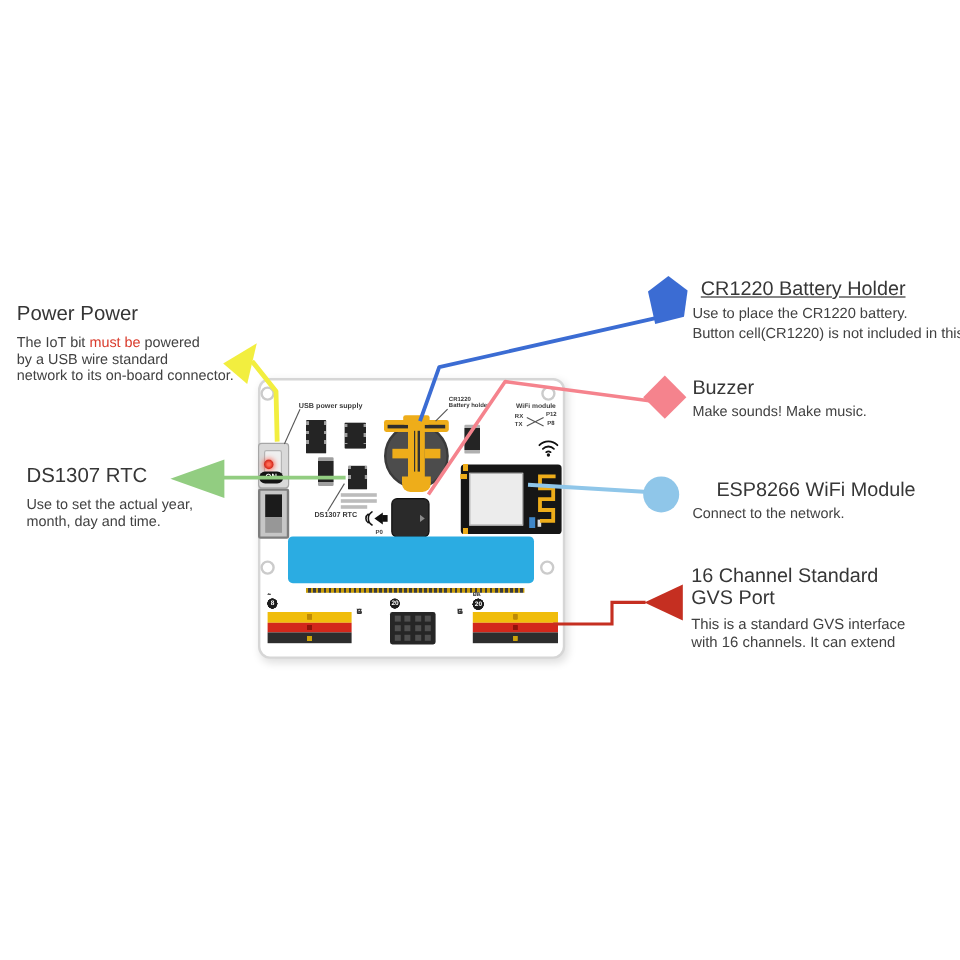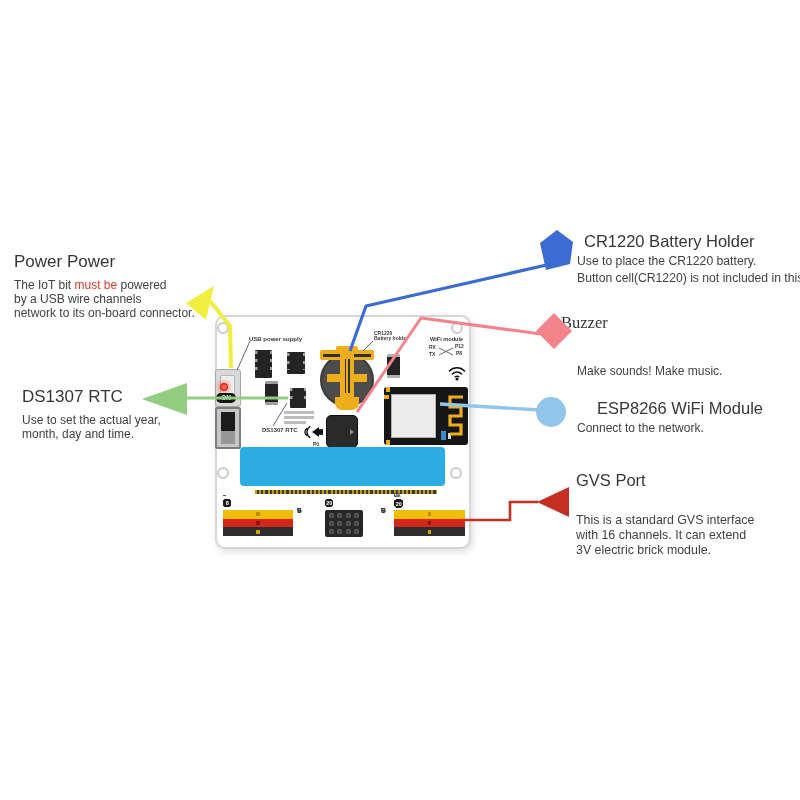--- a/index.html
+++ b/index.html
@@ -76,49 +76,49 @@
   .pads-v span{position:static;width:4.6px;height:4.2px;background:var(--c-gold);}
 </style>
 </head>
 <body>
 
 <div id="page">
 
   <div class="abs h1" style="left:14px;top:252px;">Power Power</div>
   <div class="abs body" style="left:14px;top:279px;">
     <div><span>The IoT bit </span><span class="red">must be</span><span> powered</span></div>
-    <div>by a USB wire channels</div>
+    <div>by a USB wire standard</div>
     <div>network to its on-board connector.</div>
   </div>
 
   <div class="abs h1" style="left:22px;top:387px;">DS1307 RTC</div>
   <div class="abs body" style="left:22px;top:414px;">
     <div>Use to set the actual year,</div>
     <div>month, day and time.</div>
   </div>
 
-  <div class="abs h1 sm" style="left:584px;top:232px;">CR1220 Battery Holder</div>
+  <div class="abs h1 sm" style="left:584px;top:232px;text-decoration:underline;">CR1220 Battery Holder</div>
   <div class="abs body wide" style="left:577px;top:253px;">
     <div>Use to place the CR1220 battery.</div>
     <div>Button cell(CR1220) is not included in this kit.</div>
   </div>
 
-  <div class="abs h1 sm" style="left:561px;top:314px;font-family:Liberation Serif, serif;">Buzzer</div>
-  <div class="abs body" style="left:577px;top:337px;margin-top:28px;">Make sounds! Make music.</div>
+  <div class="abs h1 sm" style="left:577px;top:314px;">Buzzer</div>
+  <div class="abs body" style="left:577px;top:337px;">Make sounds! Make music.</div>
 
   <div class="abs h1 sm" style="left:577px;top:399px;margin-left:20px;">ESP8266 WiFi Module</div>
   <div class="abs body" style="left:577px;top:422px;">Connect to the network.</div>
 
   <div class="abs h1 sm" style="left:576px;top:471px;">
+    <div>16 Channel Standard</div>
     <div>GVS Port</div>
   </div>
   <div class="abs body mid" style="left:576px;top:513px;">
     <div>This is a standard GVS interface</div>
     <div>with 16 channels. It can extend</div>
-    <div>3V electric brick module.</div>
   </div>
 
   <div id="board">
 
     <div class="hole" style="left:0px;top:5px;"></div>
     <div class="hole" style="left:234px;top:5px;"></div>
     <div class="hole" style="left:0px;top:150px;"></div>
     <div class="hole" style="left:233px;top:150px;"></div>
 
     <div style="left:-2px;top:52px;width:26px;height:38px;background:#d9d9d9;border:1.5px solid #a6a6a6;border-radius:3px;">

